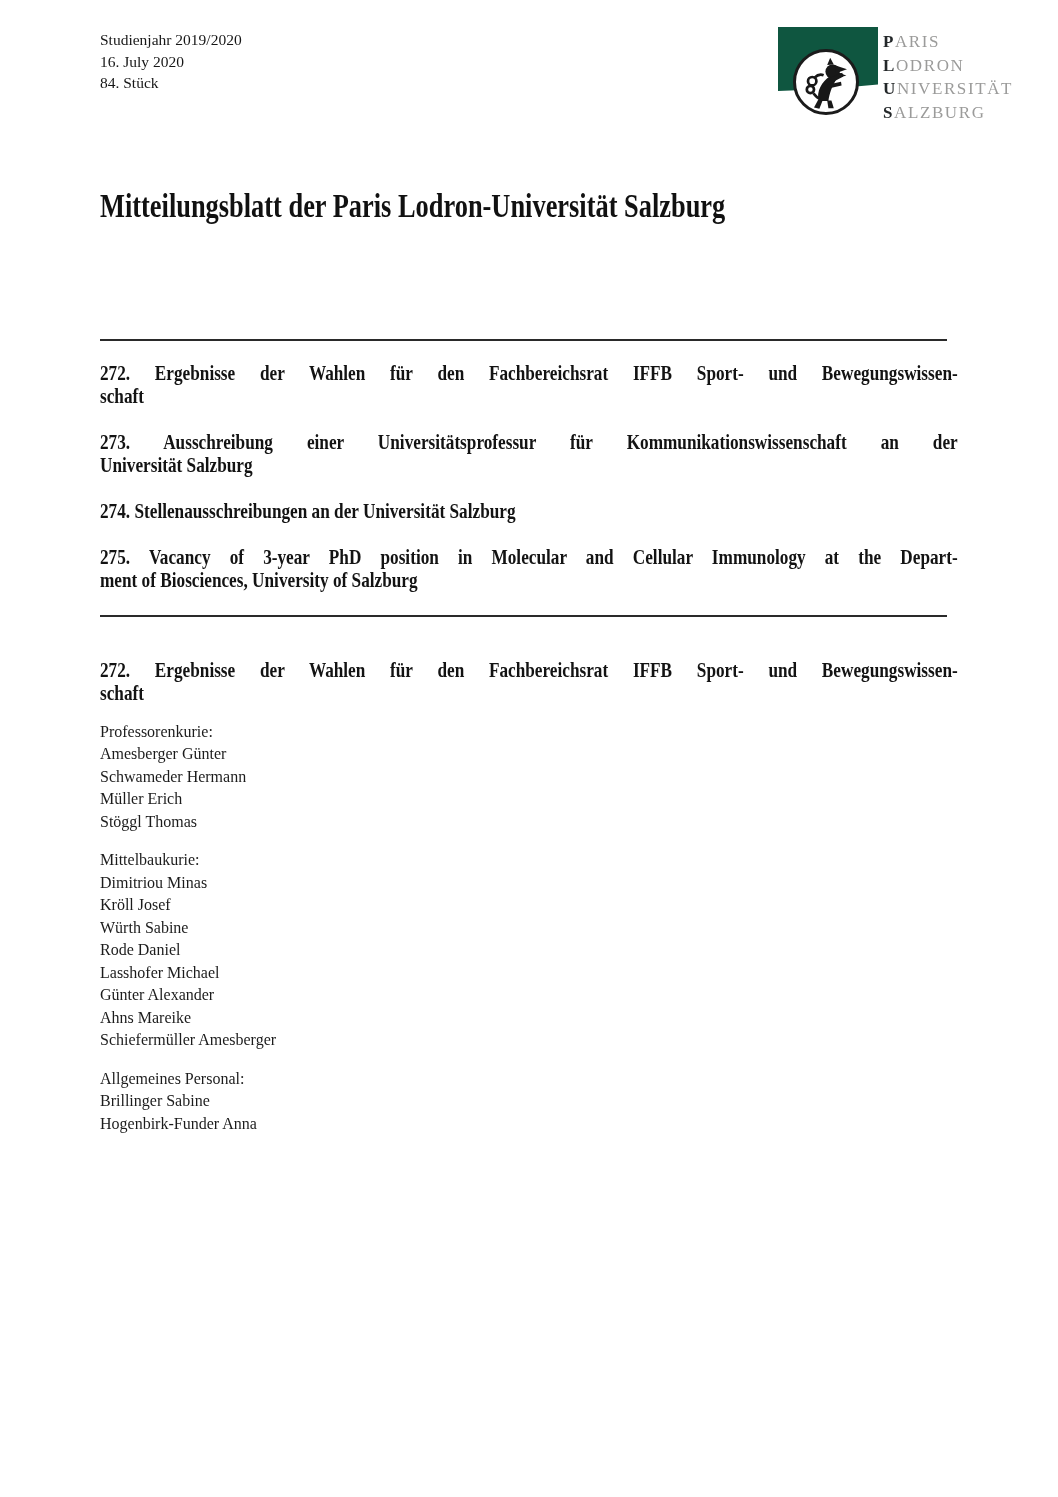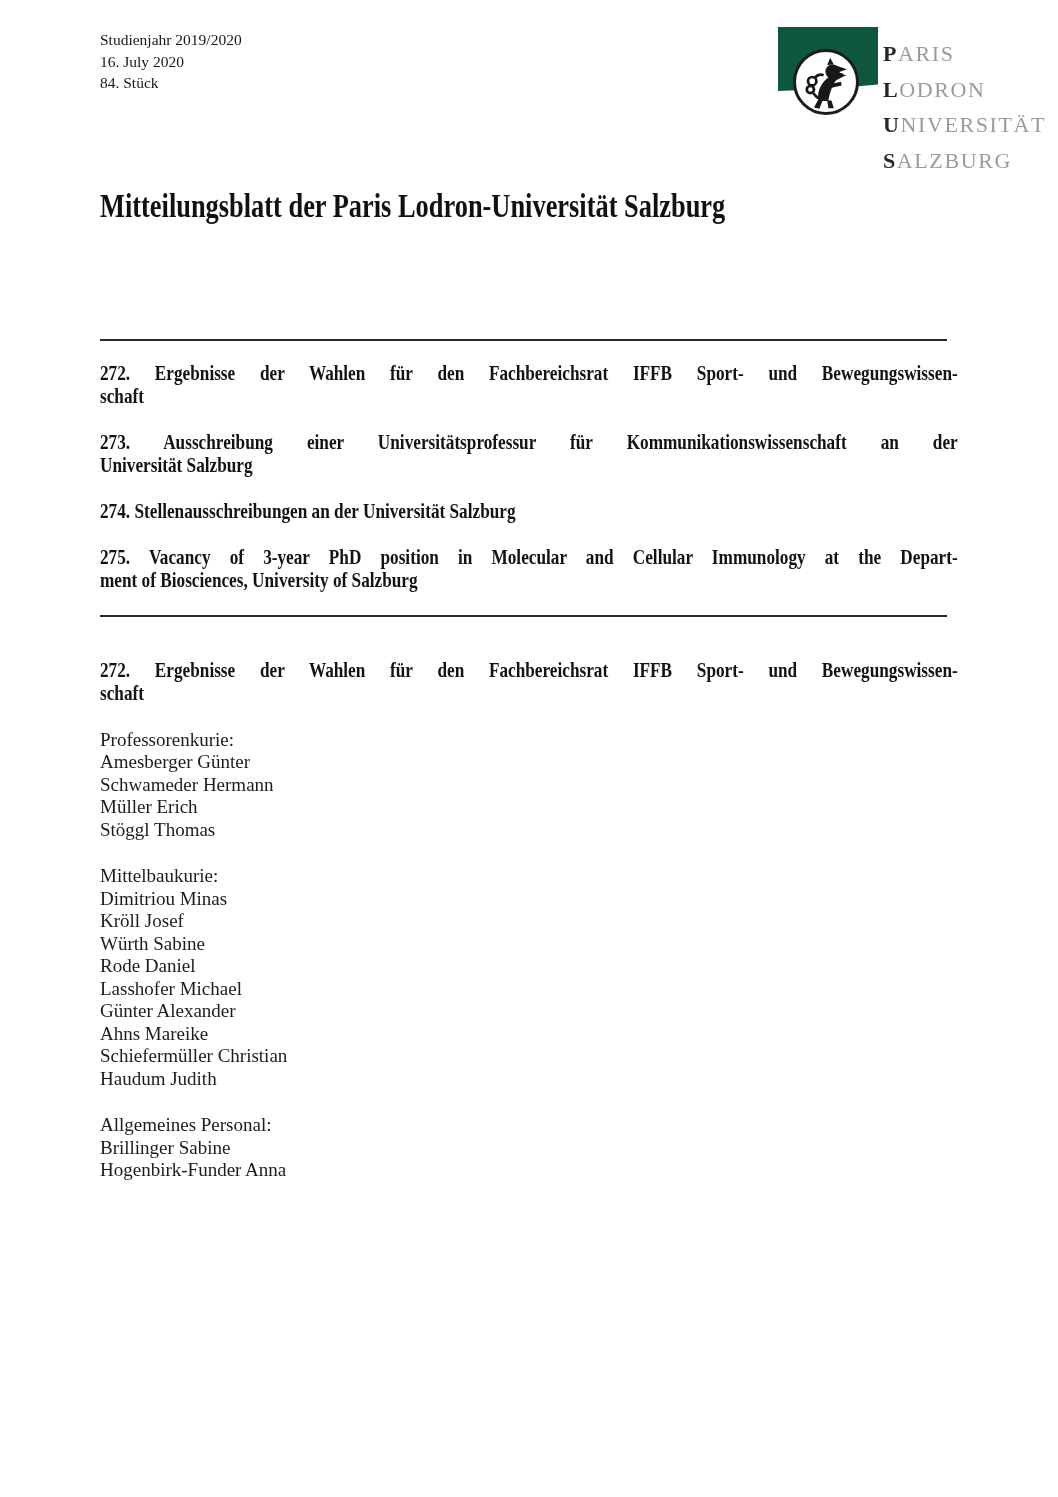--- a/index.html
+++ b/index.html
@@ -59,26 +59,25 @@
     overflow: hidden;
   }
   .emblem-circle svg { display: block; margin: 1px auto 0 auto; }
   .logo-text {
     position: absolute;
     left: 105px;
     top: 5px;
     white-space: nowrap;
   }
   .logo-line {
-    font-size: 22px;
+    font-size: 17px;
     line-height: 23.5px;
     letter-spacing: 1.6px;
     color: #9b9b9a;
     font-weight: 400;
-    margin-top: 12px;
   }
   .logo-line .ini {
     font-weight: 700;
     color: #24282a;
   }
 
   
   .title {
     margin: 92px 0 0 0;
     font-size: 33px;
@@ -114,22 +113,22 @@
   .h-line.full {
     text-align: justify;
     text-align-last: justify;
   }
   .toc { margin-top: 21px; }
   .toc-item { margin-bottom: 23px; }
   .section-heading { margin-top: 42px; }
 
   
   .group {
-    margin-top: 24px;
-    font-size: 19px;
+    margin-top: 16px;
+    font-size: 16px;
     line-height: 22.5px;
     color: #1c1c1c;
   }
   .group-label { }
   .member { }
 </style>
 </head>
 <body>
 
 <div class="page">
@@ -217,22 +216,21 @@
       <div class="group">
         <div class="group-label">Mittelbaukurie:</div>
         <div>
             <div class="member">Dimitriou Minas</div>
             <div class="member">Kröll Josef</div>
             <div class="member">Würth Sabine</div>
             <div class="member">Rode Daniel</div>
             <div class="member">Lasshofer Michael</div>
             <div class="member">Günter Alexander</div>
             <div class="member">Ahns Mareike</div>
-            <div class="member">Schiefermüller Christian</div>
-            <div class="member">Haudum Judith</div>
+            <div class="member">Schiefermüller Amesberger</div>
           </div>
       </div>
 
       <div class="group">
         <div class="group-label">Allgemeines Personal:</div>
         <div>
             <div class="member">Brillinger Sabine</div>
             <div class="member">Hogenbirk-Funder Anna</div>
           </div>
       </div>

